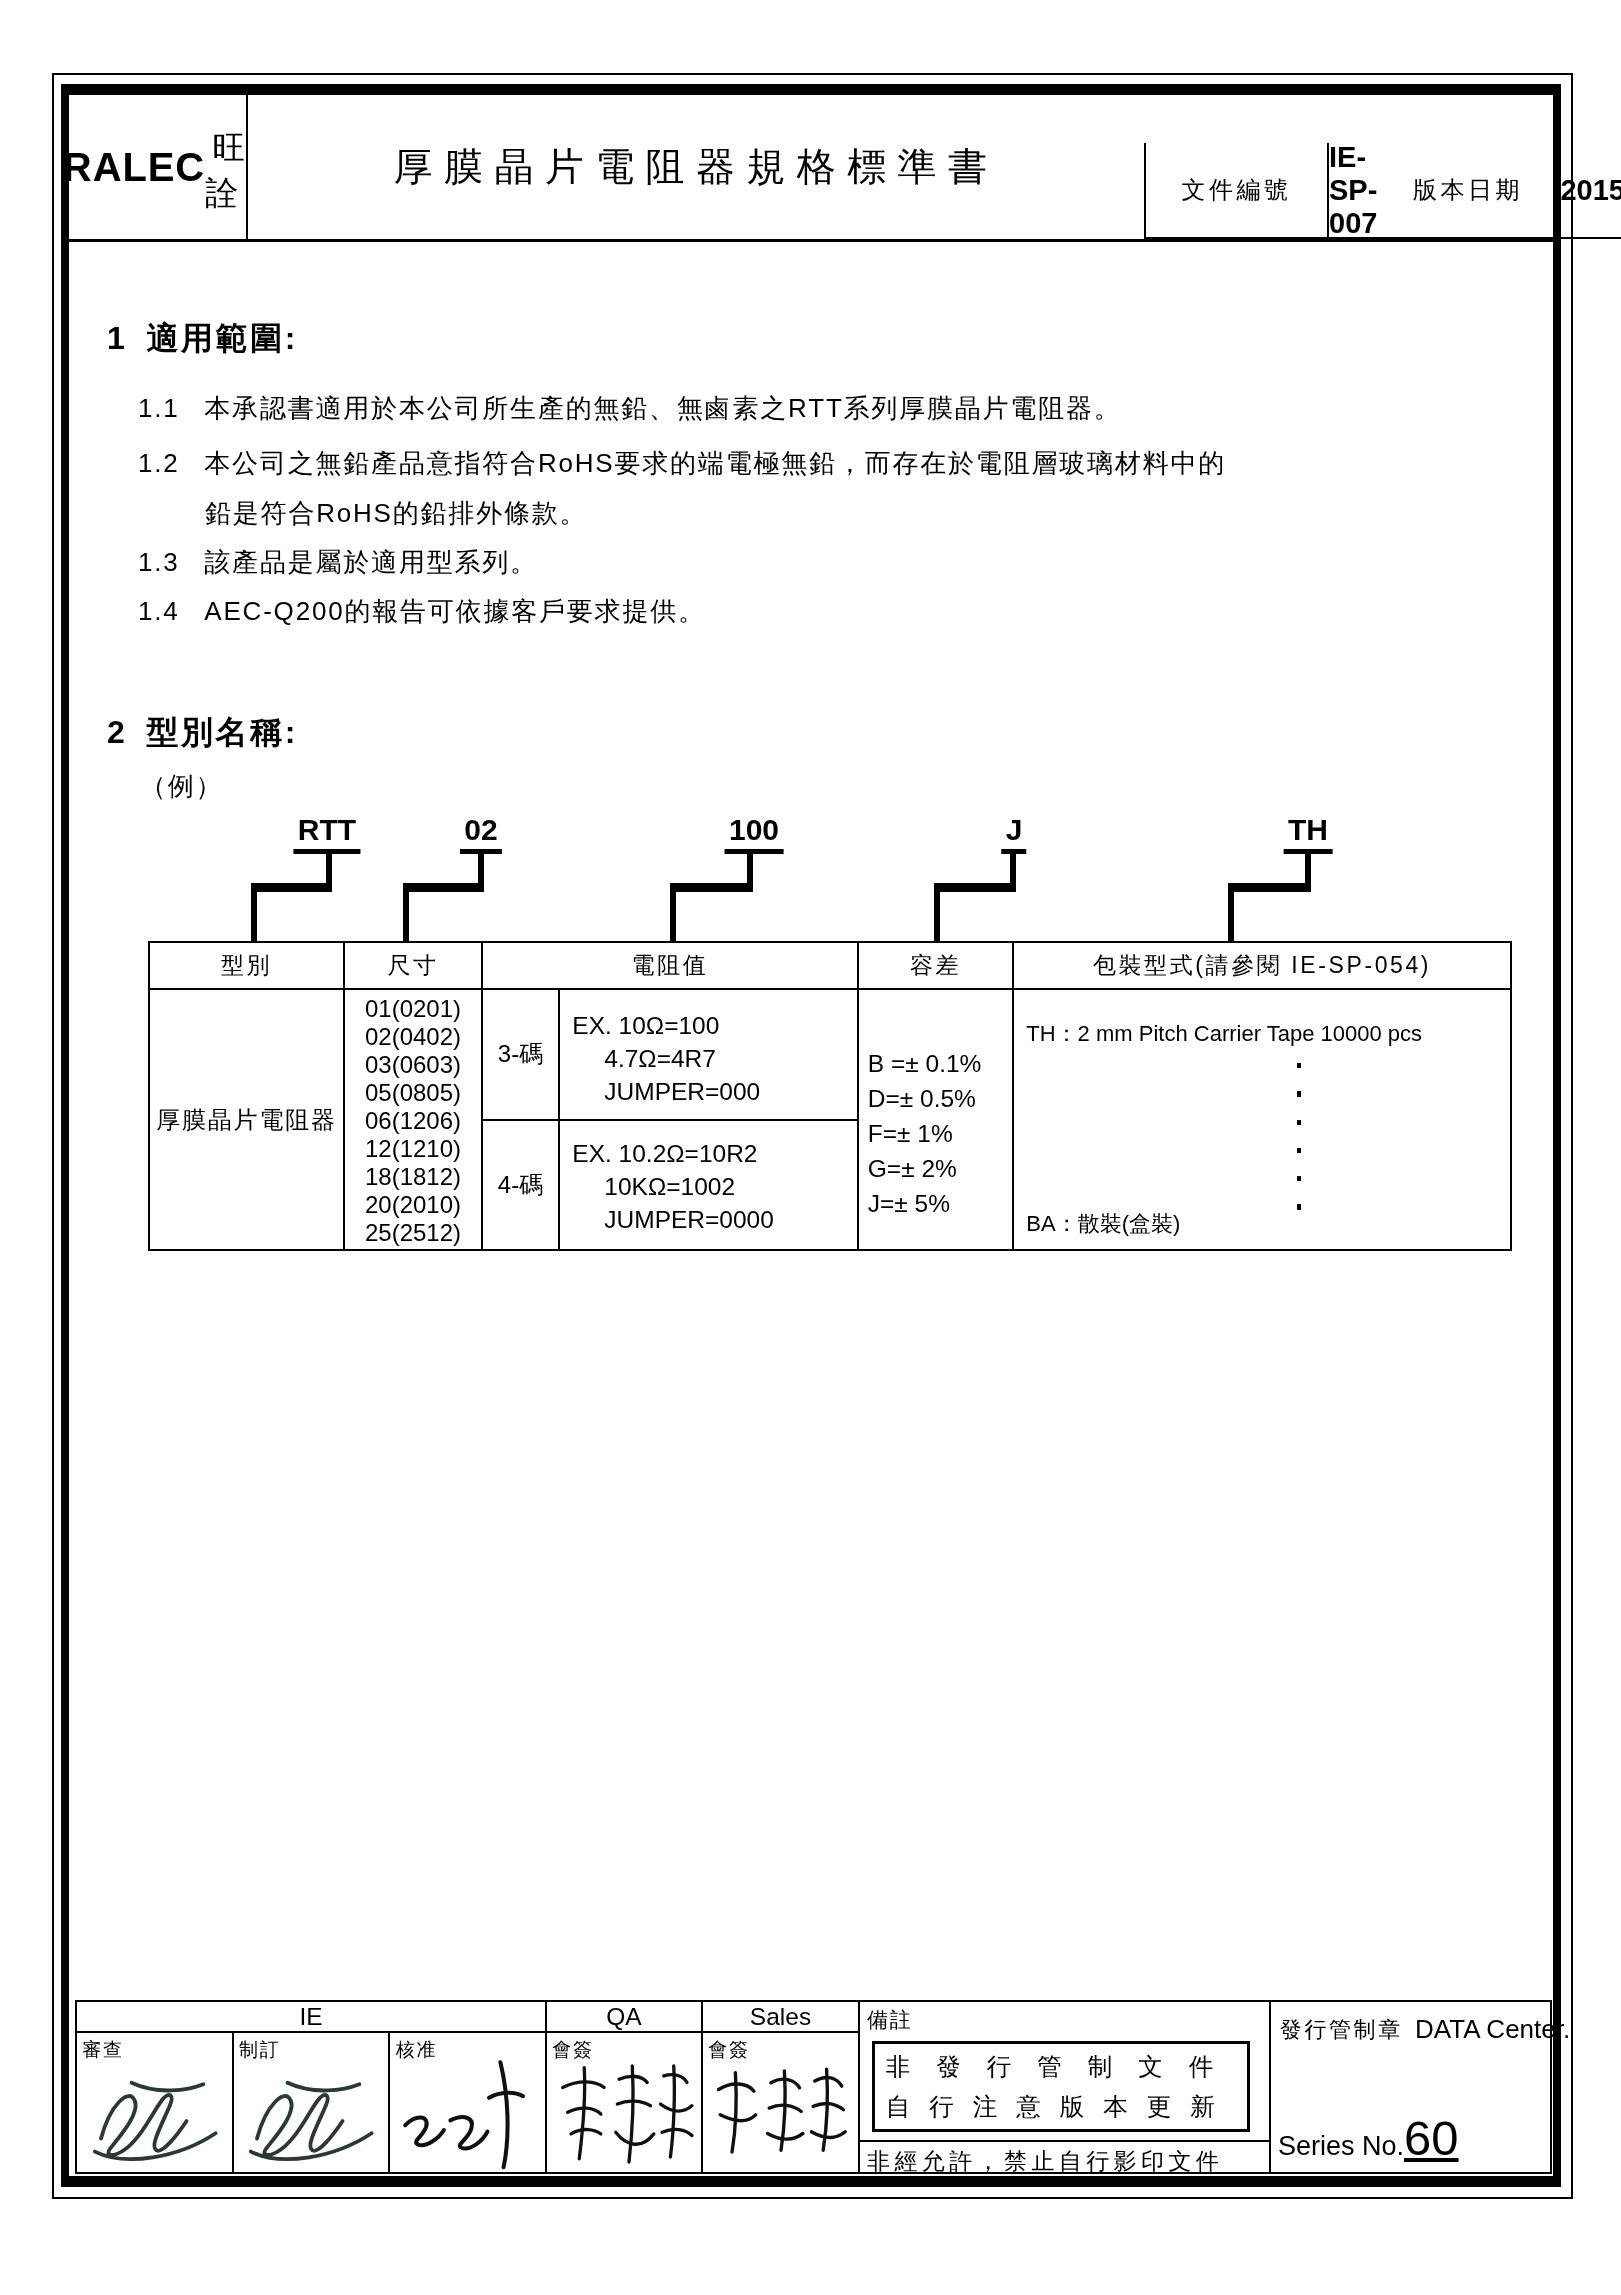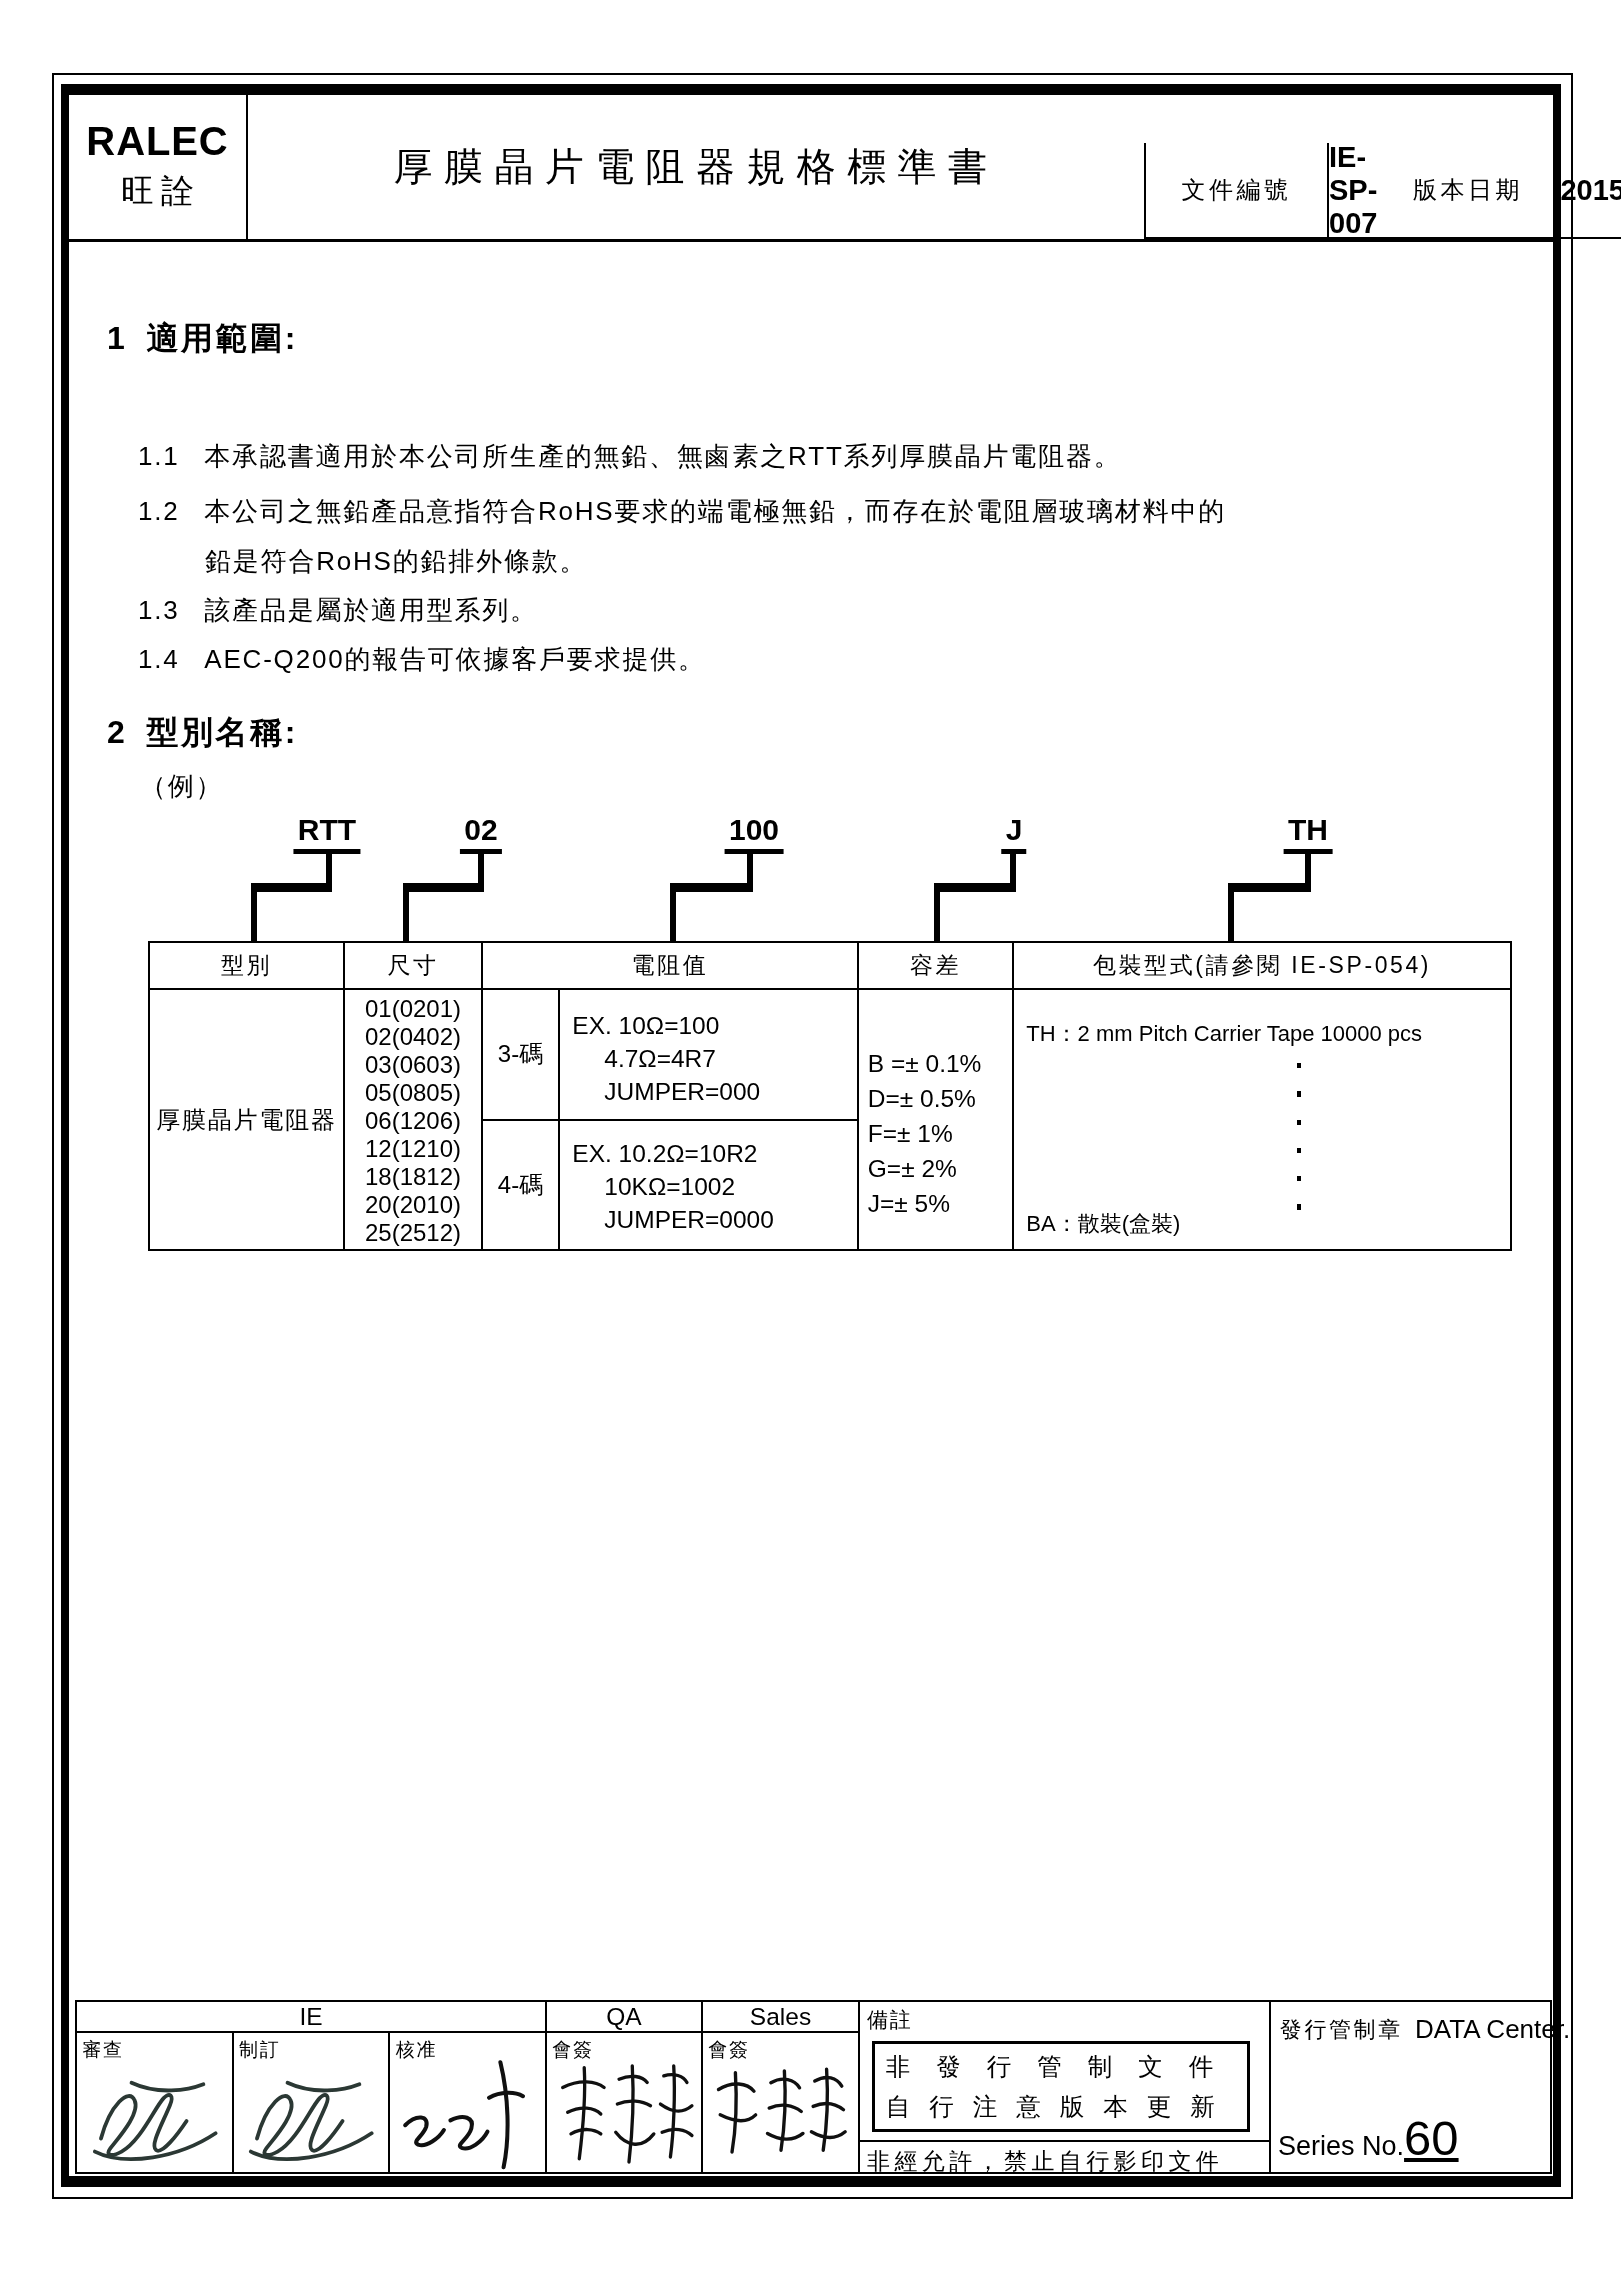--- a/index.html
+++ b/index.html
@@ -9,38 +9,38 @@
   *{box-sizing:border-box;}
 
   
   .frame-outer{left:52px;top:73px;width:1521px;height:2126px;border:2.6px solid #000;}
   .frame-inner{left:61px;top:84px;width:1500px;height:2103px;border:11.4px solid #000;
                border-left-width:8px;border-right-width:8px;}
 
   
   .header-table{left:69px;top:95px;width:1484px;height:147px;border-bottom:3.5px solid #000;
                 display:flex;background:#fff;}
-  .hdr-logo{width:179px;border-right:2.6px solid #000;display:flex;flex-direction:column;
+  .hdr-logo{width:179px;border-right:2.6px solid #000;display:flex;flex-direction:row;
             align-items:center;justify-content:center;}
   .hdr-brand{font-size:40px;font-weight:bold;letter-spacing:0.9px;line-height:1.05;}
   .hdr-company{font-size:33px;letter-spacing:7px;margin-top:7px;text-indent:7px;}
   .hdr-title-cell{flex:1;display:flex;align-items:center;justify-content:center;}
   .hdr-title{font-size:39px;letter-spacing:11.4px;white-space:nowrap;}
   .hdr-info{width:409px;border-left:2.6px solid #000;display:flex;margin-top:48px;}
   .hdr-info-row{flex:1;display:flex;border-bottom:2.6px solid #000;}
   .hdr-info-row:last-child{border-bottom:none;}
   .hdr-info-label{width:183px;border-right:2.6px solid #000;display:flex;align-items:center;
                   justify-content:center;font-size:24px;letter-spacing:3.5px;}
   .hdr-info-value{flex:1;display:flex;align-items:center;justify-content:center;
                   font-size:29px;font-weight:bold;}
 
   
   .sec-heading{font-size:32px;font-weight:bold;letter-spacing:2.6px;white-space:nowrap;}
   .sec-num{margin-right:19px;}
-  .body-line{font-size:26px;letter-spacing:1.8px;white-space:nowrap;margin-top:48px;}
+  .body-line{font-size:26px;letter-spacing:1.8px;white-space:nowrap;}
   .item-num{display:inline-block;min-width:54px;margin-right:12.3px;}
   .example-label{font-size:26px;letter-spacing:1.8px;}
 
   
   .code{font-size:30px;font-weight:bold;border-bottom:5.3px solid #000;padding:0 4.4px 1.8px 4.4px;
         transform:translateX(-50%);white-space:nowrap;}
   .seg{background:#000;}
 
   
   .part-table{left:148px;top:941px;width:1364px;height:310px;border:2.6px solid #000;

